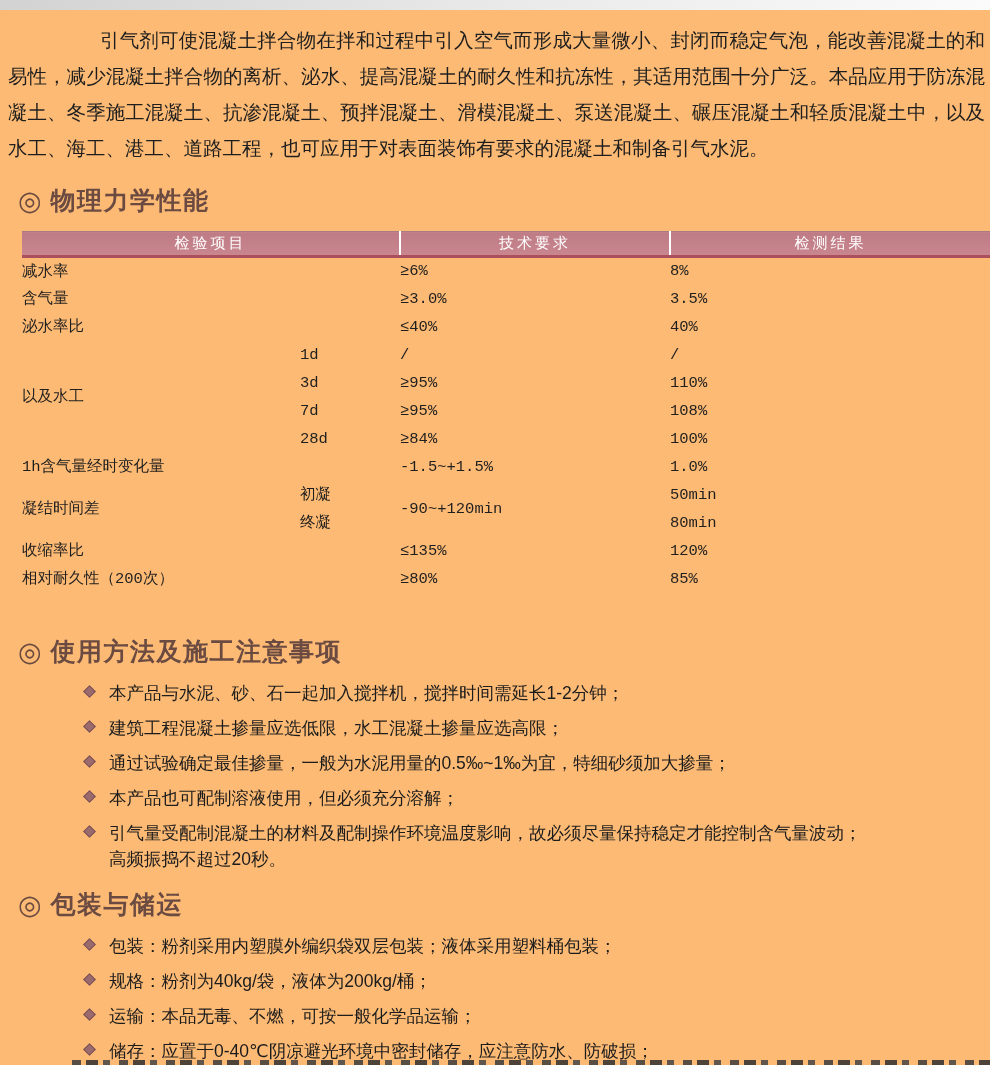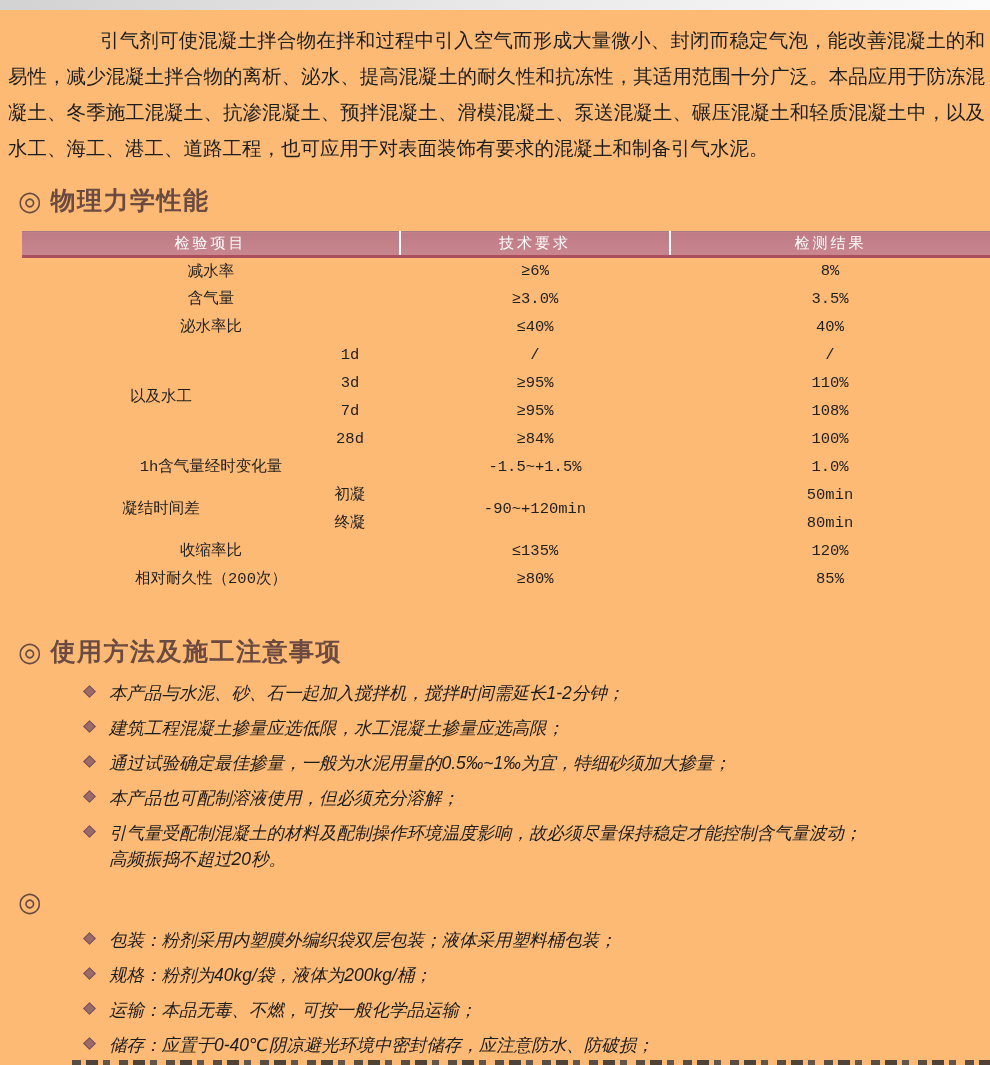--- a/index.html
+++ b/index.html
@@ -19,25 +19,25 @@
   .section-heading .title  { font-size:25px; letter-spacing:1.5px; }
   .h1 { margin-top:18px; }
   .h2 { margin-top:42px; }
   .h3 { margin-top:16px; }
 
   table.perf { margin:14px 0 0 22px; width:968px; border-collapse:collapse; table-layout:fixed;font-family:Liberation Mono, monospace; }
   table.perf thead th { background:linear-gradient(#bd7b85,#c9868f); color:#fff;
                         font-weight:normal; font-size:15px; letter-spacing:3px;
                         height:25px; border-top:1px solid #a87a82; border-bottom:3px solid #aa4f5b; }
   table.perf thead th.sep { border-left:2px solid #fff; }
-  table.perf td { height:28px; text-align:center; vertical-align:middle;
+  table.perf td { height:28px; text-align:left; vertical-align:middle;
                   font-size:15.5px; color:#1f1f1f; }
   .col-a { width:278px; } .col-b { width:100px; } .col-c { width:270px; } .col-d { width:320px; }
 
-  ul.bullets { list-style:none; margin-top:12px;font-style:italic; }
+  ul.bullets { list-style:none; margin-top:12px; }
   ul.bullets li { display:flex; gap:15px; margin:0 20px 9px 85px; }
   .diamond { flex:0 0 auto; width:9px; height:9px; margin-top:7px;
              background:#9a6a6c; border:1px solid #7c5154; transform:rotate(45deg); }
   .bullet-text { font-size:17.5px; line-height:26px; color:#1c1c1c; white-space:pre-line; }
 
   .clipped-line { position:absolute; left:72px; right:0; bottom:0; height:5px; overflow:hidden;
                   background:repeating-linear-gradient(90deg,
                      #3a3a3a 0 9px, transparent 9px 14px,
                      #2e2e2e 14px 26px, transparent 26px 31px,
                      #444 31px 38px, transparent 38px 47px); opacity:.85; }
@@ -159,20 +159,21 @@
     </li>
     <li>
       <span class="diamond"></span>
       <span class="bullet-text">引气量受配制混凝土的材料及配制操作环境温度影响，故必须尽量保持稳定才能控制含气量波动；
 高频振捣不超过20秒。</span>
     </li>
   </ul>
 
   <div class="section-heading h3">
     <span class="marker">◎</span>
+    <span class="title">包装与储运</span>
   </div>
 
   <ul class="bullets">
     <li>
       <span class="diamond"></span>
       <span class="bullet-text">包装：粉剂采用内塑膜外编织袋双层包装；液体采用塑料桶包装；</span>
     </li>
     <li>
       <span class="diamond"></span>
       <span class="bullet-text">规格：粉剂为40kg/袋，液体为200kg/桶；</span>

